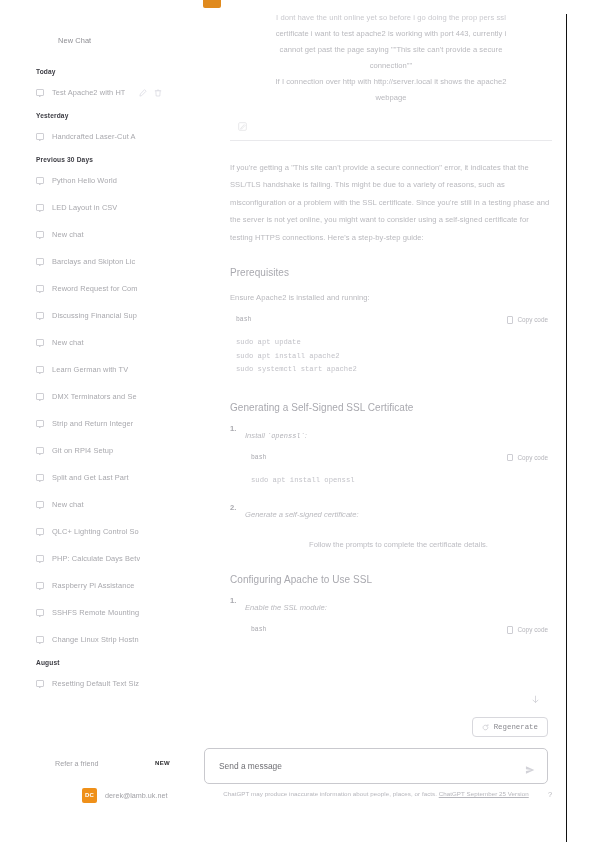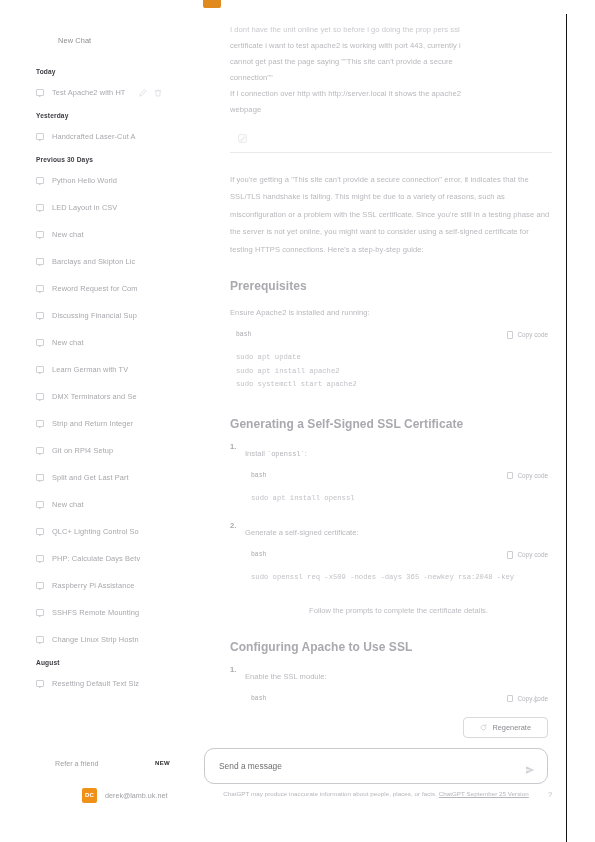--- a/index.html
+++ b/index.html
@@ -173,22 +173,22 @@
     color: #b5b5ba;
   }
   .para {
     font-size: 7.6px;
     line-height: 17.4px;
     color: #b9b9be;
     letter-spacing: .05px;
     margin: 0;
   }
   h3.sec {
-    font-size: 12px;
-    font-weight: bold;
+    font-size: 10px;
+    font-weight: normal;
     color: #a9a9af;
     margin: 21px 0 11px 0;
     letter-spacing: .05px;
   }
   .ol { margin: 0; padding: 0; list-style: none; counter-reset: step; }
   .ol > li {
     position: relative;
     padding-left: 15px;
     margin-bottom: 3px;
     counter-increment: step;
@@ -198,20 +198,21 @@
     position: absolute;
     left: 0; top: 0;
     font-size: 7.6px;
     font-weight: bold;
     color: #a9a9af;
   }
   .li-text {
     font-size: 7.6px;
     line-height: 16px;
     color: #b9b9be;
+    font-style: italic;
   }
   code.inline {
     font-family: "Liberation Mono", monospace;
     font-size: 7px;
     color: #b2b2b8;
   }
 
   .codeblock { margin: 6px 0 0 0; background: #fff; }
   .code-head {
     display: flex;
@@ -260,35 +261,36 @@
     right: 26px; top: 690px;
     width: 9px; height: 9px;
     color: #cfcfd5;
   }
   .regenerate-btn {
     position: absolute;
     right: 18px; top: 717px;
     display: flex;
     align-items: center;
     gap: 5px;
-    padding: 5px 16px;
+    padding: 5px 9px;
     border: 0.8px solid #d8d8dd;
     border-radius: 4px;
     background: #fff;
     font-size: 7.4px;
     color: #8a8a90;
+    font-family: Liberation Mono, monospace;
   }
   .refresh-icon { width: 7px; height: 7px; color: #c7c7cd; }
 
   .composer {
     position: absolute;
     left: 8px; right: 18px; top: 748px;
     height: 36px;
     border: 0.9px solid #c9c9ce;
-    border-radius: 10px;
+    border-radius: 5px;
     background: #fff;
     display: flex;
     align-items: center;
     padding: 0 12px 0 14px;
   }
   .composer-input {
     flex: 1;
     border: none;
     outline: none;
     background: transparent;
@@ -442,21 +444,21 @@
       <span class="avatar" id="acct-avatar" style="background: rgb(239, 144, 25);">
         <span>DC</span>
       </span>
       <span class="account-email">derek@lamb.uk.net</span>
       <span class="dots-icon">⋯</span>
     </div>
   </div>
 
   <div id="main">
 
-    <div class="msg-user" style="padding-top:22px;">
+    <div class="msg-user" style="padding-top:10px;text-align:center;">
       <div class="user-avatar-stub" style="background: rgb(224, 138, 30);"></div>
       <div class="user-text">
         <span class="clipped">I dont have the unit online yet so before i go doing the prop pers ssl</span>
         <span>certificate i want to test apache2 is working with port 443, currently i</span><br>
         <span>cannot get past the page saying ""This site can't provide a secure</span><br>
         <span>connection""</span><br>
         <span>If I connection over http with http://server.local it shows the apache2</span><br>
         <span>webpage</span>
       </div>
       <div class="user-edit-icon">
@@ -500,30 +502,20 @@
               <span class="copy-group">
                 <span class="clipboard-icon"></span>
                 <span>Copy code</span>
               </span>
             </div>
             <div class="code-body">sudo apt install openssl</div>
           </div>
         </li>
         <li style="margin-top:12px;">
           <span class="li-text">Generate a self-signed certificate:</span>
-          <div class="codeblock">
-            <div class="code-head">
-              <span>bash</span>
-              <span class="copy-group">
-                <span class="clipboard-icon"></span>
-                <span>Copy code</span>
-              </span>
-            </div>
-            <div class="code-body">sudo openssl req -x509 -nodes -days 365 -newkey rsa:2048 -key</div>
-          </div>
         </li>
       </ol>
       <div class="note-line">Follow the prompts to complete the certificate details.</div>
 
       <h3 class="sec">Configuring Apache to Use SSL</h3>
       <ol class="ol">
         <li>
           <span class="li-text">Enable the SSL module:</span>
           <div class="codeblock">
             <div class="code-head">

